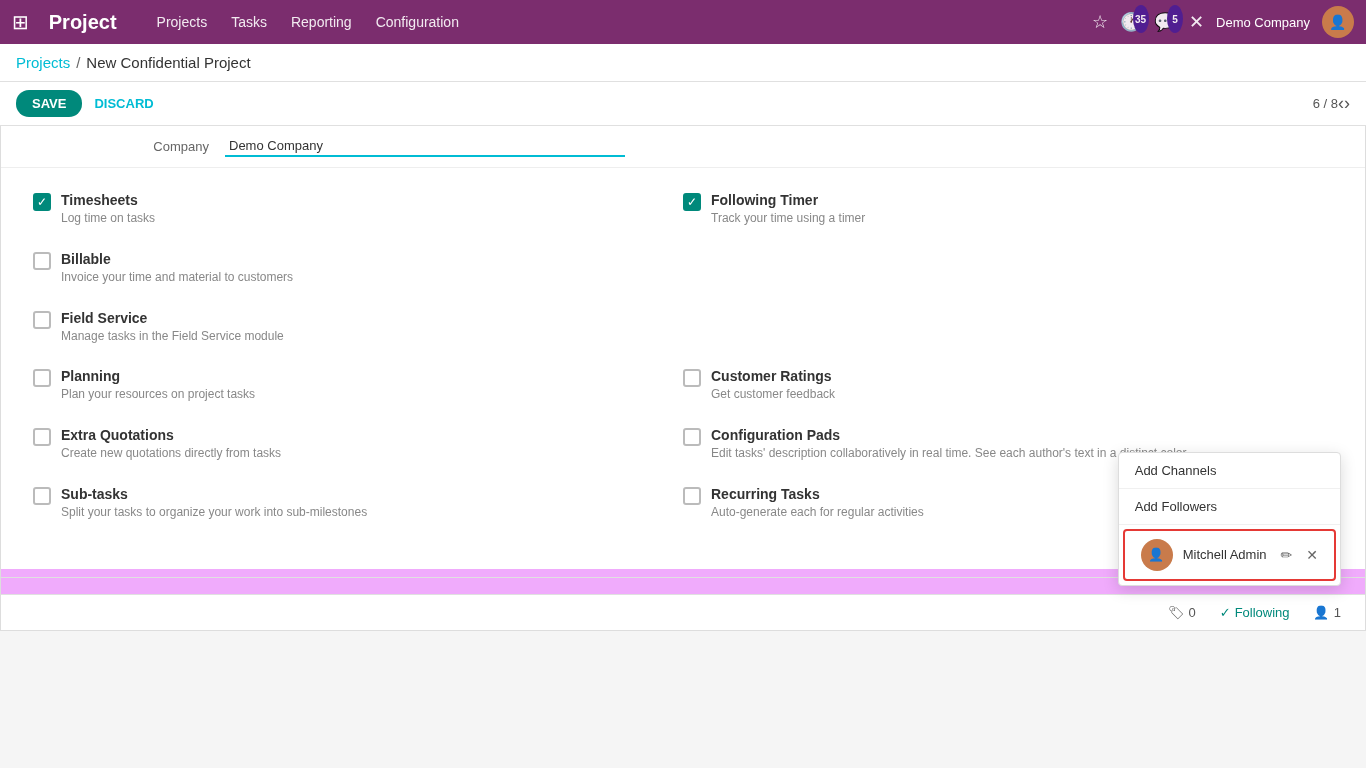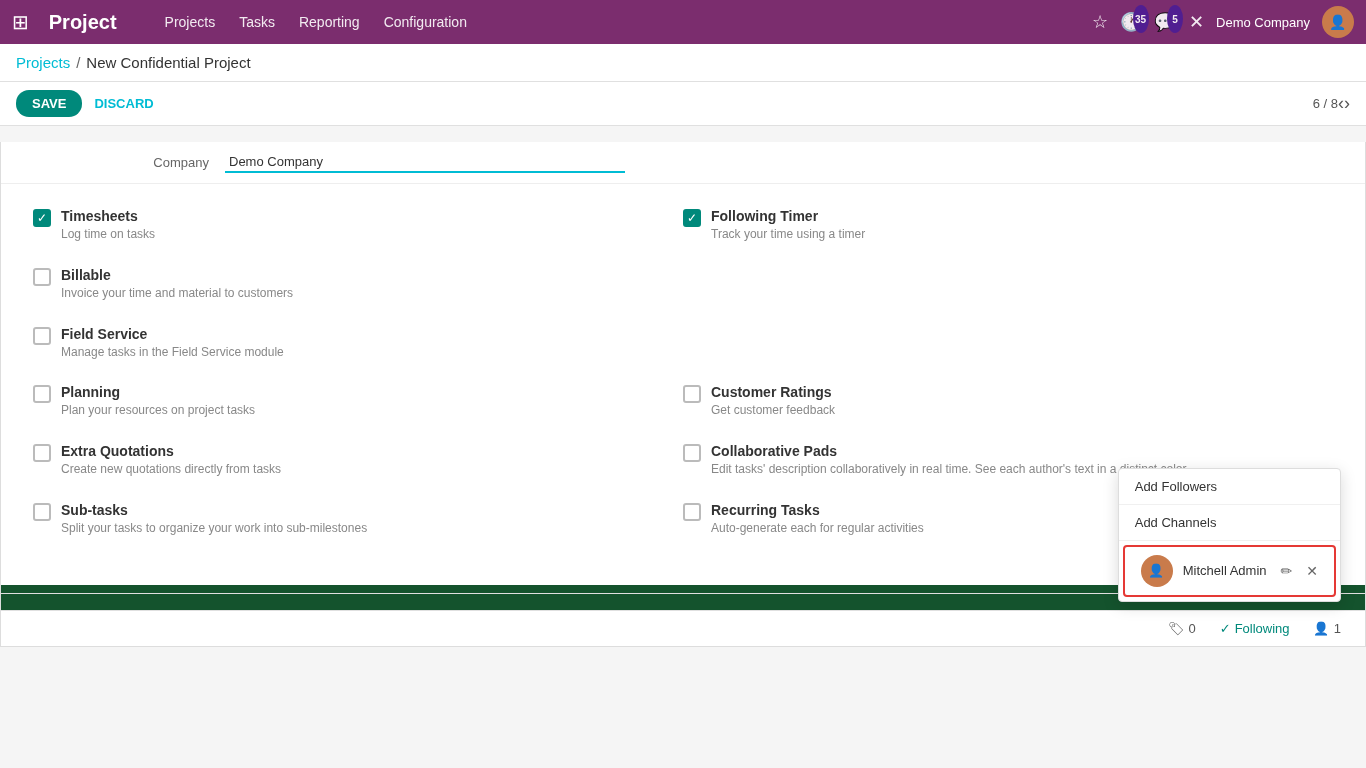--- a/index.html
+++ b/index.html
@@ -9,21 +9,21 @@
     .navbar {
       background: #7B2D6E;
       color: white;
       height: 44px;
       display: flex;
       align-items: center;
       padding: 0 12px;
       gap: 16px;
     }
     .navbar-grid-icon { font-size: 20px; cursor: pointer; margin-right: 4px; }
-    .navbar-title { font-size: 20px; font-weight: bold; margin-right: 32px; }
+    .navbar-title { font-size: 20px; font-weight: bold; margin-right: 24px; }
     .navbar-menu { display: flex; gap: 24px; flex: 1; }
     .navbar-menu a { color: white; text-decoration: none; font-size: 14px; opacity: 0.9; cursor: pointer; }
     .navbar-right { display: flex; align-items: center; gap: 12px; margin-left: auto; }
     .navbar-icon { color: white; font-size: 18px; cursor: pointer; opacity: 0.9; position: relative; }
     .badge {
       position: absolute;
       top: -6px;
       right: -6px;
       background: #4c1d95;
       color: white;
@@ -104,22 +104,22 @@
       background: none;
       border: none;
     }
 
     
     .main-content {
       padding: 0;
       position: relative;
     }
     .form-card {
-      background: #14532d;
-      margin: 16px auto;
+      background: #f0abfc;
+      margin: 0 auto;
       border: 1px solid #ddd;
       border-top: none;
       position: relative;
     }
 
     
     .company-row {
       padding: 10px 24px;
       display: flex;
       align-items: center;
@@ -389,21 +389,21 @@
         <div class="setting-item">
           <div class="checkbox-wrapper checkbox-unchecked"></div>
           <div class="setting-info">
             <div class="setting-title">Extra Quotations</div>
             <div class="setting-desc">Create new quotations directly from tasks</div>
           </div>
         </div>
         <div class="setting-item">
           <div class="checkbox-wrapper checkbox-unchecked"></div>
           <div class="setting-info">
-            <div class="setting-title">Collaborative Pads</div>
+            <div class="setting-title">Configuration Pads</div>
             <div class="setting-desc">Edit tasks' description collaboratively in real time. See each author's text in a distinct color.</div>
           </div>
         </div>
       </div>
 
       <div class="settings-full-row">
         <div class="setting-item">
           <div class="checkbox-wrapper checkbox-unchecked"></div>
           <div class="setting-info">
             <div class="setting-title">Sub-tasks</div>
@@ -431,22 +431,22 @@
       <div class="bottom-action following-btn">
         <span style="color:#00897B;">✓</span>
         <span>Following</span>
       </div>
       <div class="bottom-action">
         <span>👤</span>
         <span>1</span>
       </div>
 
       <div class="dropdown-popup">
+        <div class="dropdown-item">Add Channels</div>
         <div class="dropdown-item">Add Followers</div>
-        <div class="dropdown-item">Add Channels</div>
 
         <div class="user-row">
           <div class="user-avatar">👤</div>
           <span class="user-name">Mitchell Admin</span>
           <span class="user-action-icon">✏</span>
           <span class="user-action-icon">✕</span>
         </div>
       </div>
     </div>
 

